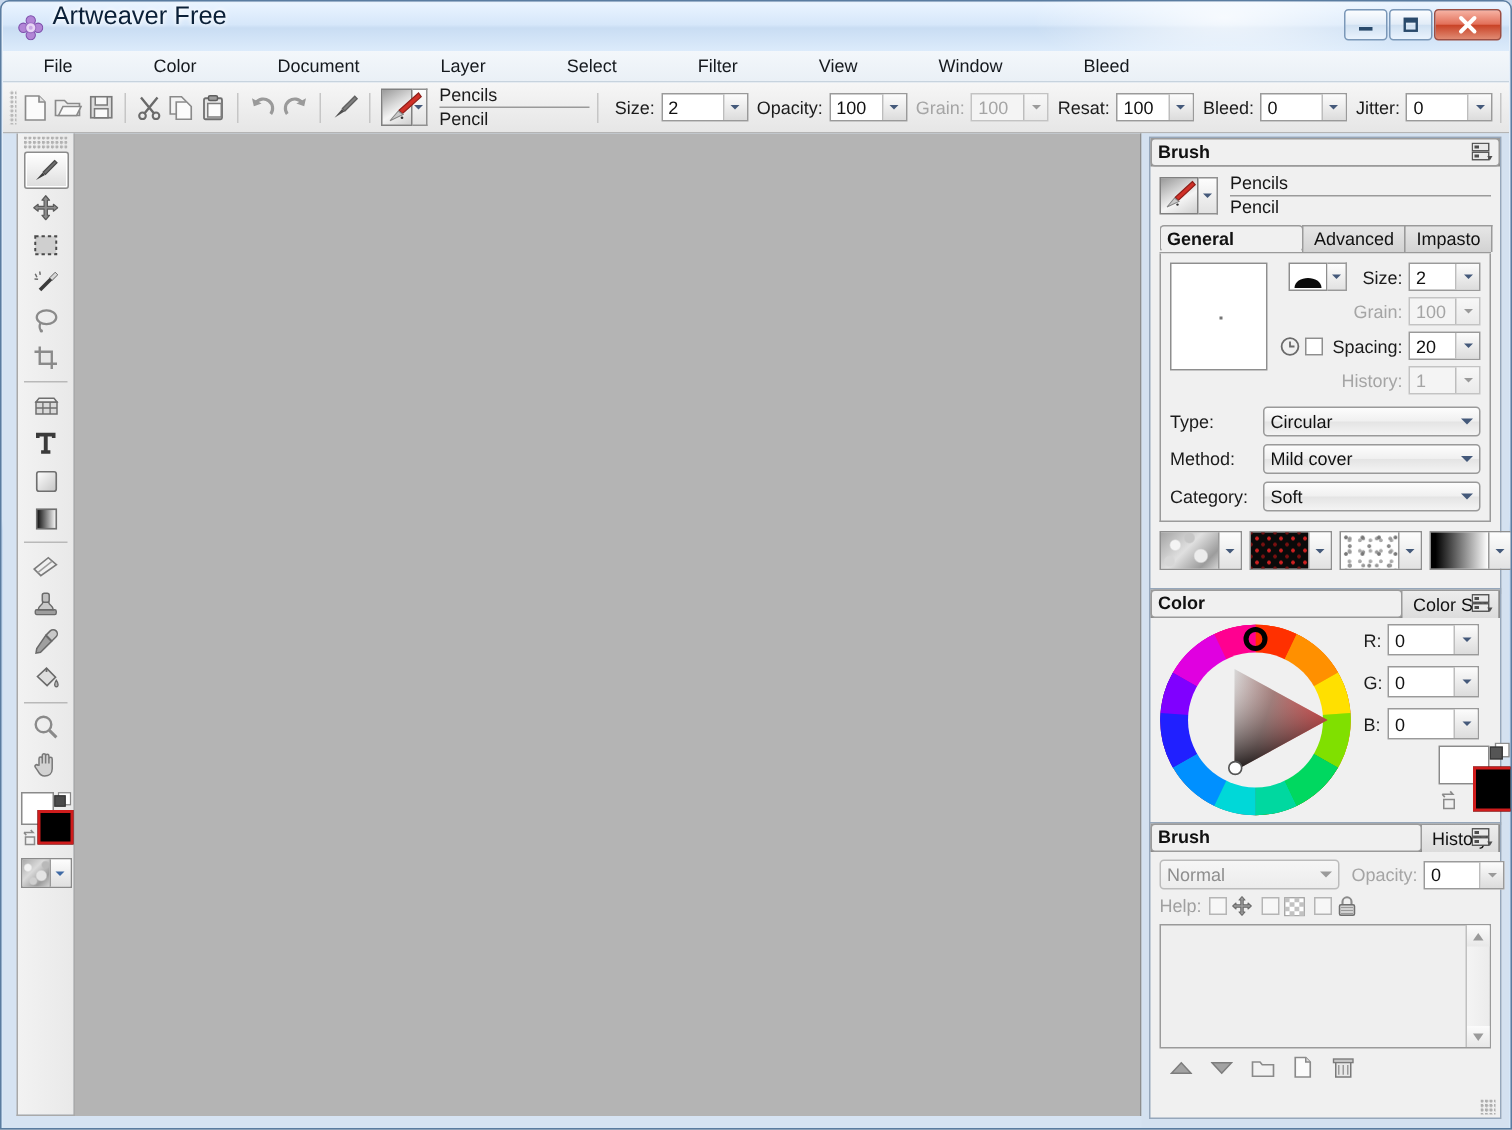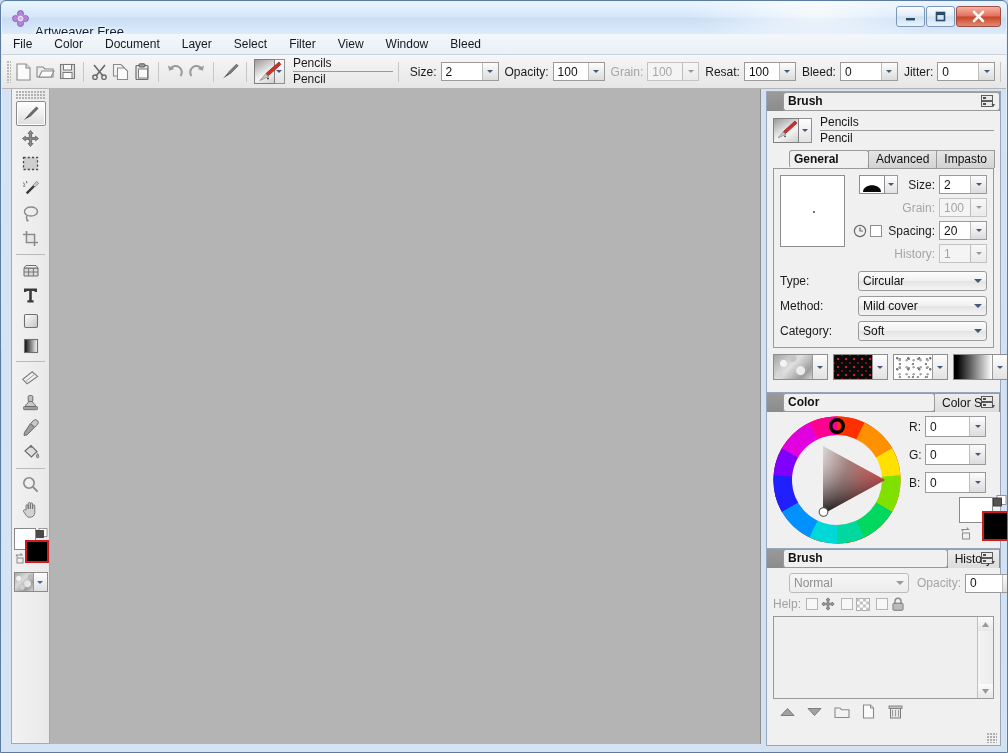--- a/index.html
+++ b/index.html
@@ -25,22 +25,22 @@
     border-radius:5px 5px 0 0;
   }
   .titlebar .glow{
     position:absolute;right:60px;top:-30px;width:260px;height:80px;
     background:radial-gradient(ellipse at center,rgba(255,255,255,.75),rgba(255,255,255,0) 70%);
   }
   .app-icon{
     position:absolute;left:10px;top:8px;width:17px;height:17px;
   }
   .title-text{
-    position:absolute;left:33px;top:21px;height:18px;line-height:18px;
-    font-size:13px;color:#0b2038;
+    position:absolute;left:33px;top:0;height:18px;line-height:18px;
+    font-size:17px;color:#0b2038;
     text-shadow:0 0 3px #fff,0 0 5px #fff;
     white-space:nowrap;
   }
   .wbtns{position:absolute;right:5px;top:4px;height:22px;display:flex;}
   .wbtn{
     width:29px;height:21px;margin-left:1px;
     border:1px solid #7b98b8;border-radius:3px;
     background:linear-gradient(180deg,#fbfdff 0%,#e2ecf7 48%,#cfe0f1 52%,#eaf3fd 100%);
     display:flex;align-items:center;justify-content:center;
     box-sizing:border-box;cursor:default;
@@ -52,21 +52,21 @@
   }
   .wbtn svg{display:block;}
   
   .menubar{
     position:absolute;left:1px;top:33px;width:1004px;height:20px;
     background:linear-gradient(180deg,#f3f7fb 0%,#eaf0f6 100%);
     border-bottom:1px solid #c7d3de;
     display:flex;align-items:center;
   }
   .menu-item{
-    height:20px;line-height:20px;padding:0 11px;
+    height:20px;line-height:20px;padding:0 27px;
     font-size:12px;color:#15191e;cursor:default;white-space:nowrap;
   }
   
   .toolbar{
     position:absolute;left:1px;top:54px;width:1004px;height:33px;
     background:linear-gradient(180deg,#f6f6f6 0%,#eeeeee 50%,#e6e6e6 100%);
     border-bottom:1px solid #b4b4b4;
     display:flex;align-items:center;
   }
   .grip{width:8px;height:23px;margin:0 2px 0 4px;
@@ -210,21 +210,21 @@
   .preview{width:78px;height:72px;background:#fff;border:1px solid #8e8e8e;position:relative;box-sizing:border-box;}
   .preview .dot{position:absolute;left:50%;top:50%;width:2px;height:2px;background:#757575;}
   .tipbtn{width:26px;height:19px;border:1px solid #8e8e8e;box-sizing:border-box;background:#fff;display:flex;align-items:flex-end;justify-content:center;overflow:hidden;}
   .tipdrop{width:13px;height:19px;border:1px solid #9a9a9a;border-left:none;box-sizing:border-box;background:linear-gradient(180deg,#fdfdfd,#e2e2e2);display:flex;align-items:center;justify-content:center;}
   .chk{width:12px;height:12px;border:1px solid #8e8e8e;background:#fff;box-sizing:border-box;}
   .selrow{display:flex;align-items:center;margin-bottom:5px;}
   .selrow .sl{width:62px;font-size:12px;color:#1b1b1b;}
   .sel{
     flex:1;height:20px;border:1px solid #9a9a9a;border-radius:3px;box-sizing:border-box;
     background:linear-gradient(180deg,#fdfdfd 0%,#f0f0f0 48%,#e4e4e4 52%,#f4f4f4 100%);
-    display:flex;align-items:center;padding:0 4px;font-size:12px;color:#111;margin-left:16px;
+    display:flex;align-items:center;padding:0 4px;font-size:12px;color:#111;
   }
   .sel .sv{flex:1;}
   .texrow{display:flex;align-items:center;gap:5px;margin-top:6px;}
   .texitem{display:flex;height:26px;border:1px solid #8e8e8e;box-sizing:border-box;}
   .texitem .sw{width:38px;}
   .texitem .db{width:14px;background:linear-gradient(180deg,#fdfdfd,#e2e2e2);border-left:1px solid #9a9a9a;display:flex;align-items:center;justify-content:center;}
   .tex-paper{background:
       radial-gradient(circle at 25% 35%,#f4f4f4 0 3px,transparent 4px),
       radial-gradient(circle at 70% 65%,#ececec 0 4px,transparent 5px),
       radial-gradient(circle at 50% 15%,#c6c6c6 0 3px,transparent 4px),

